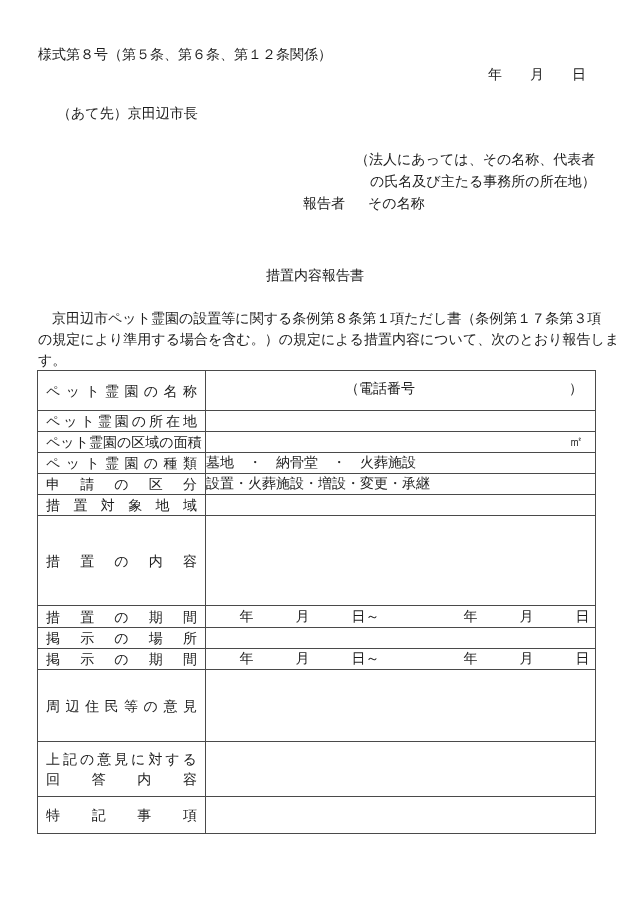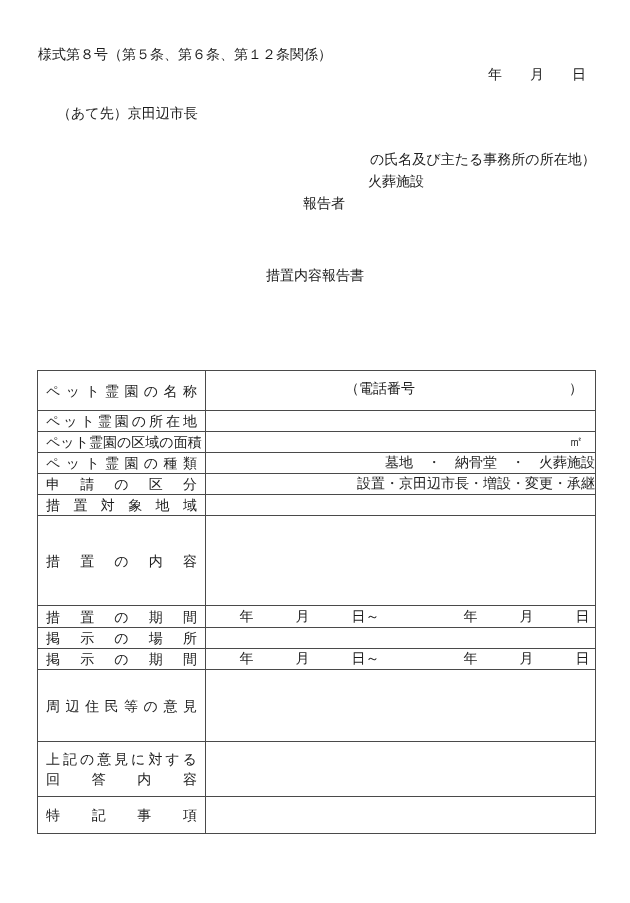--- a/index.html
+++ b/index.html
@@ -28,21 +28,21 @@
   .form-table {
     position:absolute; left:37px; top:370px; width:558px;
     border-collapse:collapse; table-layout:fixed;
   }
   .form-table td { border:1px solid #4a4a4a; vertical-align:middle; font-size:14px; }
   td.lbl { width:168px; padding:0 8px; }
   td.lbl div { line-height:20px; }
   .jchars { display:flex; justify-content:space-between; }
   .jchars span { display:inline-block; }
   td.val { width:390px; }
-  .v-center { text-align:right; }
+  .v-center { text-align:left; }
   .v-right { text-align:right; padding-right:12px; }
   .v-period { text-align:center; padding-left:28px; white-space:nowrap; }
   .v-phone { vertical-align:bottom; }
   .phone-line { display:flex; padding:0 12px 4px 139px; line-height:17px;text-align:right; }
   .close-paren { margin-left:auto; }
 
   tr.h40 { height:40px; } tr.h21 { height:21px; } tr.h90 { height:90px; }
   tr.h22 { height:22px; } tr.h72 { height:72px; } tr.h55 { height:55px; }
   tr.h37 { height:37px; }
 </style>
@@ -51,27 +51,33 @@
 
 <div class="page">
 
   <div class="form-number">様式第８号（第５条、第６条、第１２条関係）</div>
   <div class="date-line">年　　月　　日</div>
   <div class="addressee">（あて先）京田辺市長</div>
 
   <div class="reporter-block">
     <div class="reporter-label">報告者</div>
     <div class="reporter-lines">
+      <div class="rline">（法人にあっては、その名称、代表者</div>
       <div class="rline pad-md">の氏名及び主たる事務所の所在地）</div>
-      <div class="rline pad-sm">火葬施設</div>
+      <div class="rline pad-sm">その名称</div>
     </div>
   </div>
 
   <div class="doc-title">措置内容報告書</div>
 
+  <div class="body-par">
+    <div class="pline">　京田辺市ペット霊園の設置等に関する条例第８条第１項ただし書（条例第１７条第３項</div>
+    <div class="pline">の規定により準用する場合を含む。）の規定による措置内容について、次のとおり報告しま</div>
+    <div class="pline">す。</div>
+  </div>
 
   <table class="form-table">
     <tbody>
         <tr class="h40">
       <td class="lbl">
         <div class="jchars">
               <span>ペ</span>
               <span>ッ</span>
               <span>ト</span>
               <span>霊</span>
@@ -142,21 +148,21 @@
     <tr class="h21">
       <td class="lbl">
         <div class="jchars">
               <span>申</span>
               <span>請</span>
               <span>の</span>
               <span>区</span>
               <span>分</span>
             </div>
       </td>
-      <td class="val v-center">設置・京田辺市長・増設・変更・承継</td>
+      <td class="val v-center">設置・火葬施設・増設・変更・承継</td>
     </tr>
     <tr class="h21">
       <td class="lbl">
         <div class="jchars">
               <span>措</span>
               <span>置</span>
               <span>対</span>
               <span>象</span>
               <span>地</span>
               <span>域</span>

